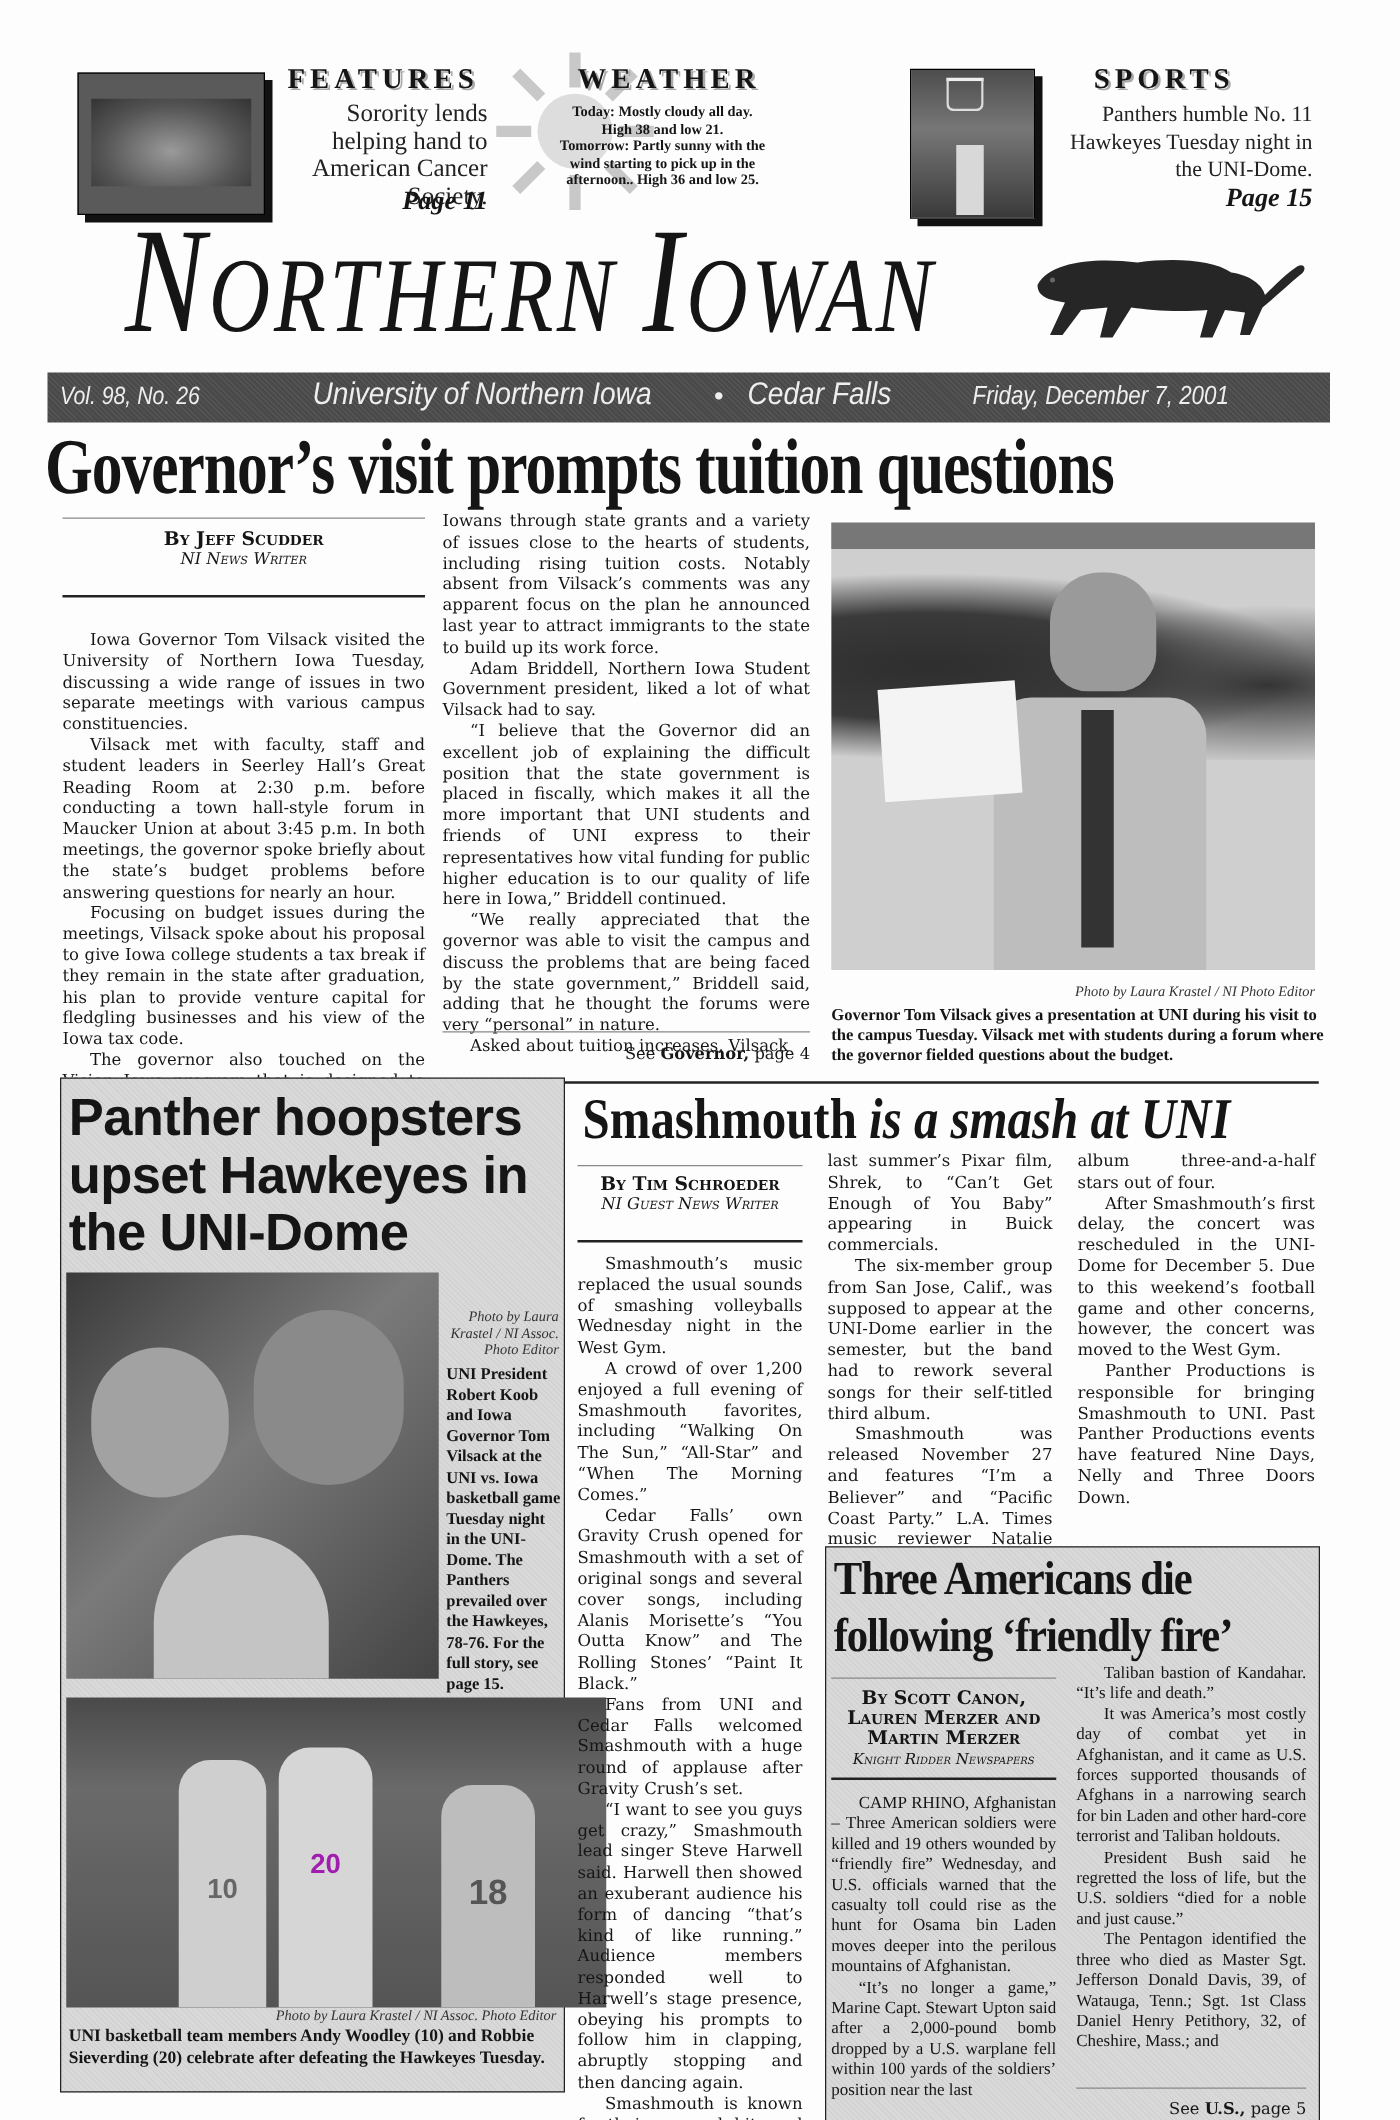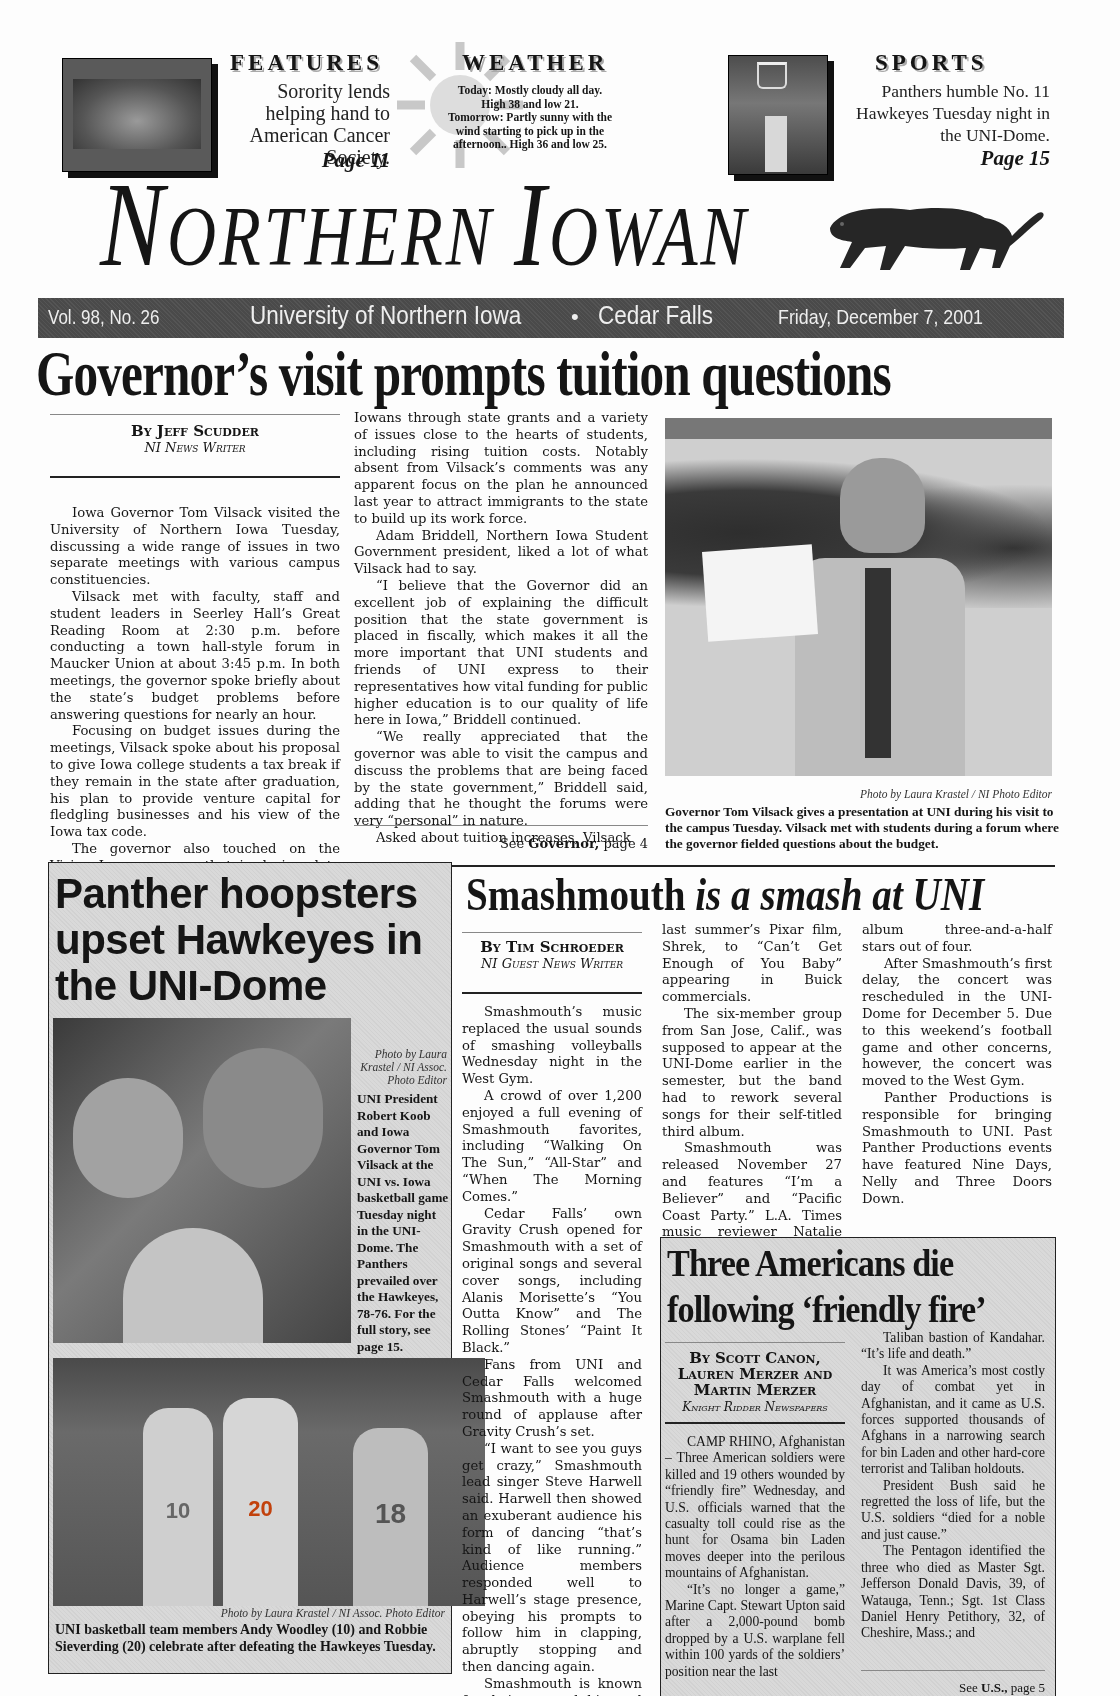--- a/index.html
+++ b/index.html
@@ -21,21 +21,21 @@
   .teaser-head { font-family:Liberation Serif, serif; font-weight:bold; letter-spacing:4px; font-size:23px; text-shadow:2px 2px 0 #aaa; }
   .teaser-copy { font-family:"Liberation Serif", serif; font-size:20px; line-height:22px; text-align:right; color:#222; }
   .teaser-page { font-family:"Liberation Serif", serif; font-style:italic; font-weight:bold; font-size:21px; text-align:right; }
   .weather-text { font-family:"Liberation Serif", serif; font-weight:bold; font-size:11.5px; line-height:13.5px; text-align:center; }
 
   
   .masthead { font-family:"Liberation Serif", serif; font-style:italic; font-size:68px; letter-spacing:3px; transform:scaleY(1.25); transform-origin:left bottom; }
   .masthead .big { font-size:96px; }
 
   .dateline { background:#4a4a4a; color:#eee; font-family:"Liberation Sans", sans-serif;
-      background-image:repeating-linear-gradient(45deg, rgba(255,255,255,0.06) 0 1px, rgba(0,0,0,0) 1px 3px); }
+      background-image:repeating-linear-gradient(45deg, rgba(255,255,255,0.06) 0 1px, rgba(0,0,0,0) 1px 3px);font-style:italic; }
   .dateline span { position:absolute; top:3px; white-space:nowrap; }
 
   .headline-main { font-family:"Liberation Serif", serif; font-weight:bold; font-size:60px; letter-spacing:-1px;
       transform:scaleX(0.82) scaleY(1.05); transform-origin:left top; white-space:nowrap; }
 
   .byline { text-align:center; font-family:"DejaVu Serif", serif; }
   .byline .name { font-weight:bold; font-variant:small-caps; font-size:15px; }
   .byline .role { font-style:italic; font-variant:small-caps; font-size:13px; }
 
   .rule { background:#222; height:2px; }
@@ -167,21 +167,21 @@
     <div class="abs" style="left:70px;top:210px;width:140px;height:115px;border-radius:70px 70px 0 0;background:#c4c4c4;"></div>
   </div>
   <div class="abs credit" style="left:300px;top:185px;width:98px;line-height:13px;">Photo by Laura Krastel / NI Assoc. Photo Editor</div>
   <div class="abs cutline" style="left:308px;top:228px;width:92px;font-size:13.2px;line-height:16.5px;">UNI President Robert Koob and Iowa Governor Tom Vilsack at the UNI vs. Iowa basketball game Tuesday night in the UNI-Dome. The Panthers prevailed over the Hawkeyes, 78-76. For the full story, see page 15.</div>
 
   <div class="abs photo" style="left:4px;top:495px;width:392px;height:248px;background:linear-gradient(180deg,#4a4a4a,#6a6a6a 30%,#555);padding-left:40px;">
     <div class="abs" style="left:90px;top:50px;width:70px;height:198px;background:#cfcfcf;border-radius:25px 25px 0 0;">
       <div style="position:absolute;top:90px;width:100%;text-align:center;font:bold 22px 'Liberation Sans',sans-serif;color:#666;">10</div>
     </div>
     <div class="abs" style="left:170px;top:40px;width:75px;height:208px;background:#d6d6d6;border-radius:25px 25px 0 0;">
-      <div style="position:absolute;top:98px;width:100%;text-align:center;font:bold 22px 'Liberation Sans',sans-serif;color:#c2410c;">20</div>
+      <div style="position:absolute;top:80px;width:100%;text-align:center;font:bold 22px 'Liberation Sans',sans-serif;color:#a21caf;">20</div>
     </div>
     <div class="abs" style="left:300px;top:70px;width:75px;height:178px;background:#bdbdbd;border-radius:25px 25px 0 0;">
       <div style="position:absolute;top:70px;width:100%;text-align:center;font:bold 28px 'Liberation Sans',sans-serif;color:#555;">18</div>
     </div>
   </div>
   <div class="abs credit" style="left:4px;top:744px;width:392px;">Photo by Laura Krastel / NI Assoc. Photo Editor</div>
   <div class="abs cutline" style="left:6px;top:758px;width:394px;font-size:14px;line-height:17px;">UNI basketball team members Andy Woodley (10) and Robbie Sieverding (20) celebrate after defeating the Hawkeyes Tuesday.</div>
 </div>
 
 <div class="abs smash-head" style="left:466px;top:868px;">
@@ -236,16 +236,16 @@
     <p>“It’s no longer a game,” Marine Capt. Stewart Upton said after a 2,000-pound bomb dropped by a U.S. warplane fell within 100 yards of the soldiers’ position near the last</p>
   </div>
 
   <div class="abs wire-text" style="left:200px;top:92px;width:184px;">
     <p class="noindent">Taliban bastion of Kandahar. “It’s life and death.”</p>
     <p>It was America’s most costly day of combat yet in Afghanistan, and it came as U.S. forces supported thousands of Afghans in a narrowing search for bin Laden and other hard-core terrorist and Taliban holdouts.</p>
     <p>President Bush said he regretted the loss of life, but the U.S. soldiers “died for a noble and just cause.”</p>
     <p>The Pentagon identified the three who died as Master Sgt. Jefferson Donald Davis, 39, of Watauga, Tenn.; Sgt. 1st Class Daniel Henry Petithory, 32, of Cheshire, Mass.; and</p>
   </div>
   <div class="abs rule-thin" style="left:200px;top:432px;width:184px;"></div>
-  <div class="abs jump" style="left:200px;top:442px;width:184px;font-family:Liberation Serif, serif;">
+  <div class="abs jump" style="left:200px;top:442px;width:184px;">
     <span>See</span> <b>U.S.,</b> <span>page 5</span>
   </div>
 </div>
 
 </body></html>

